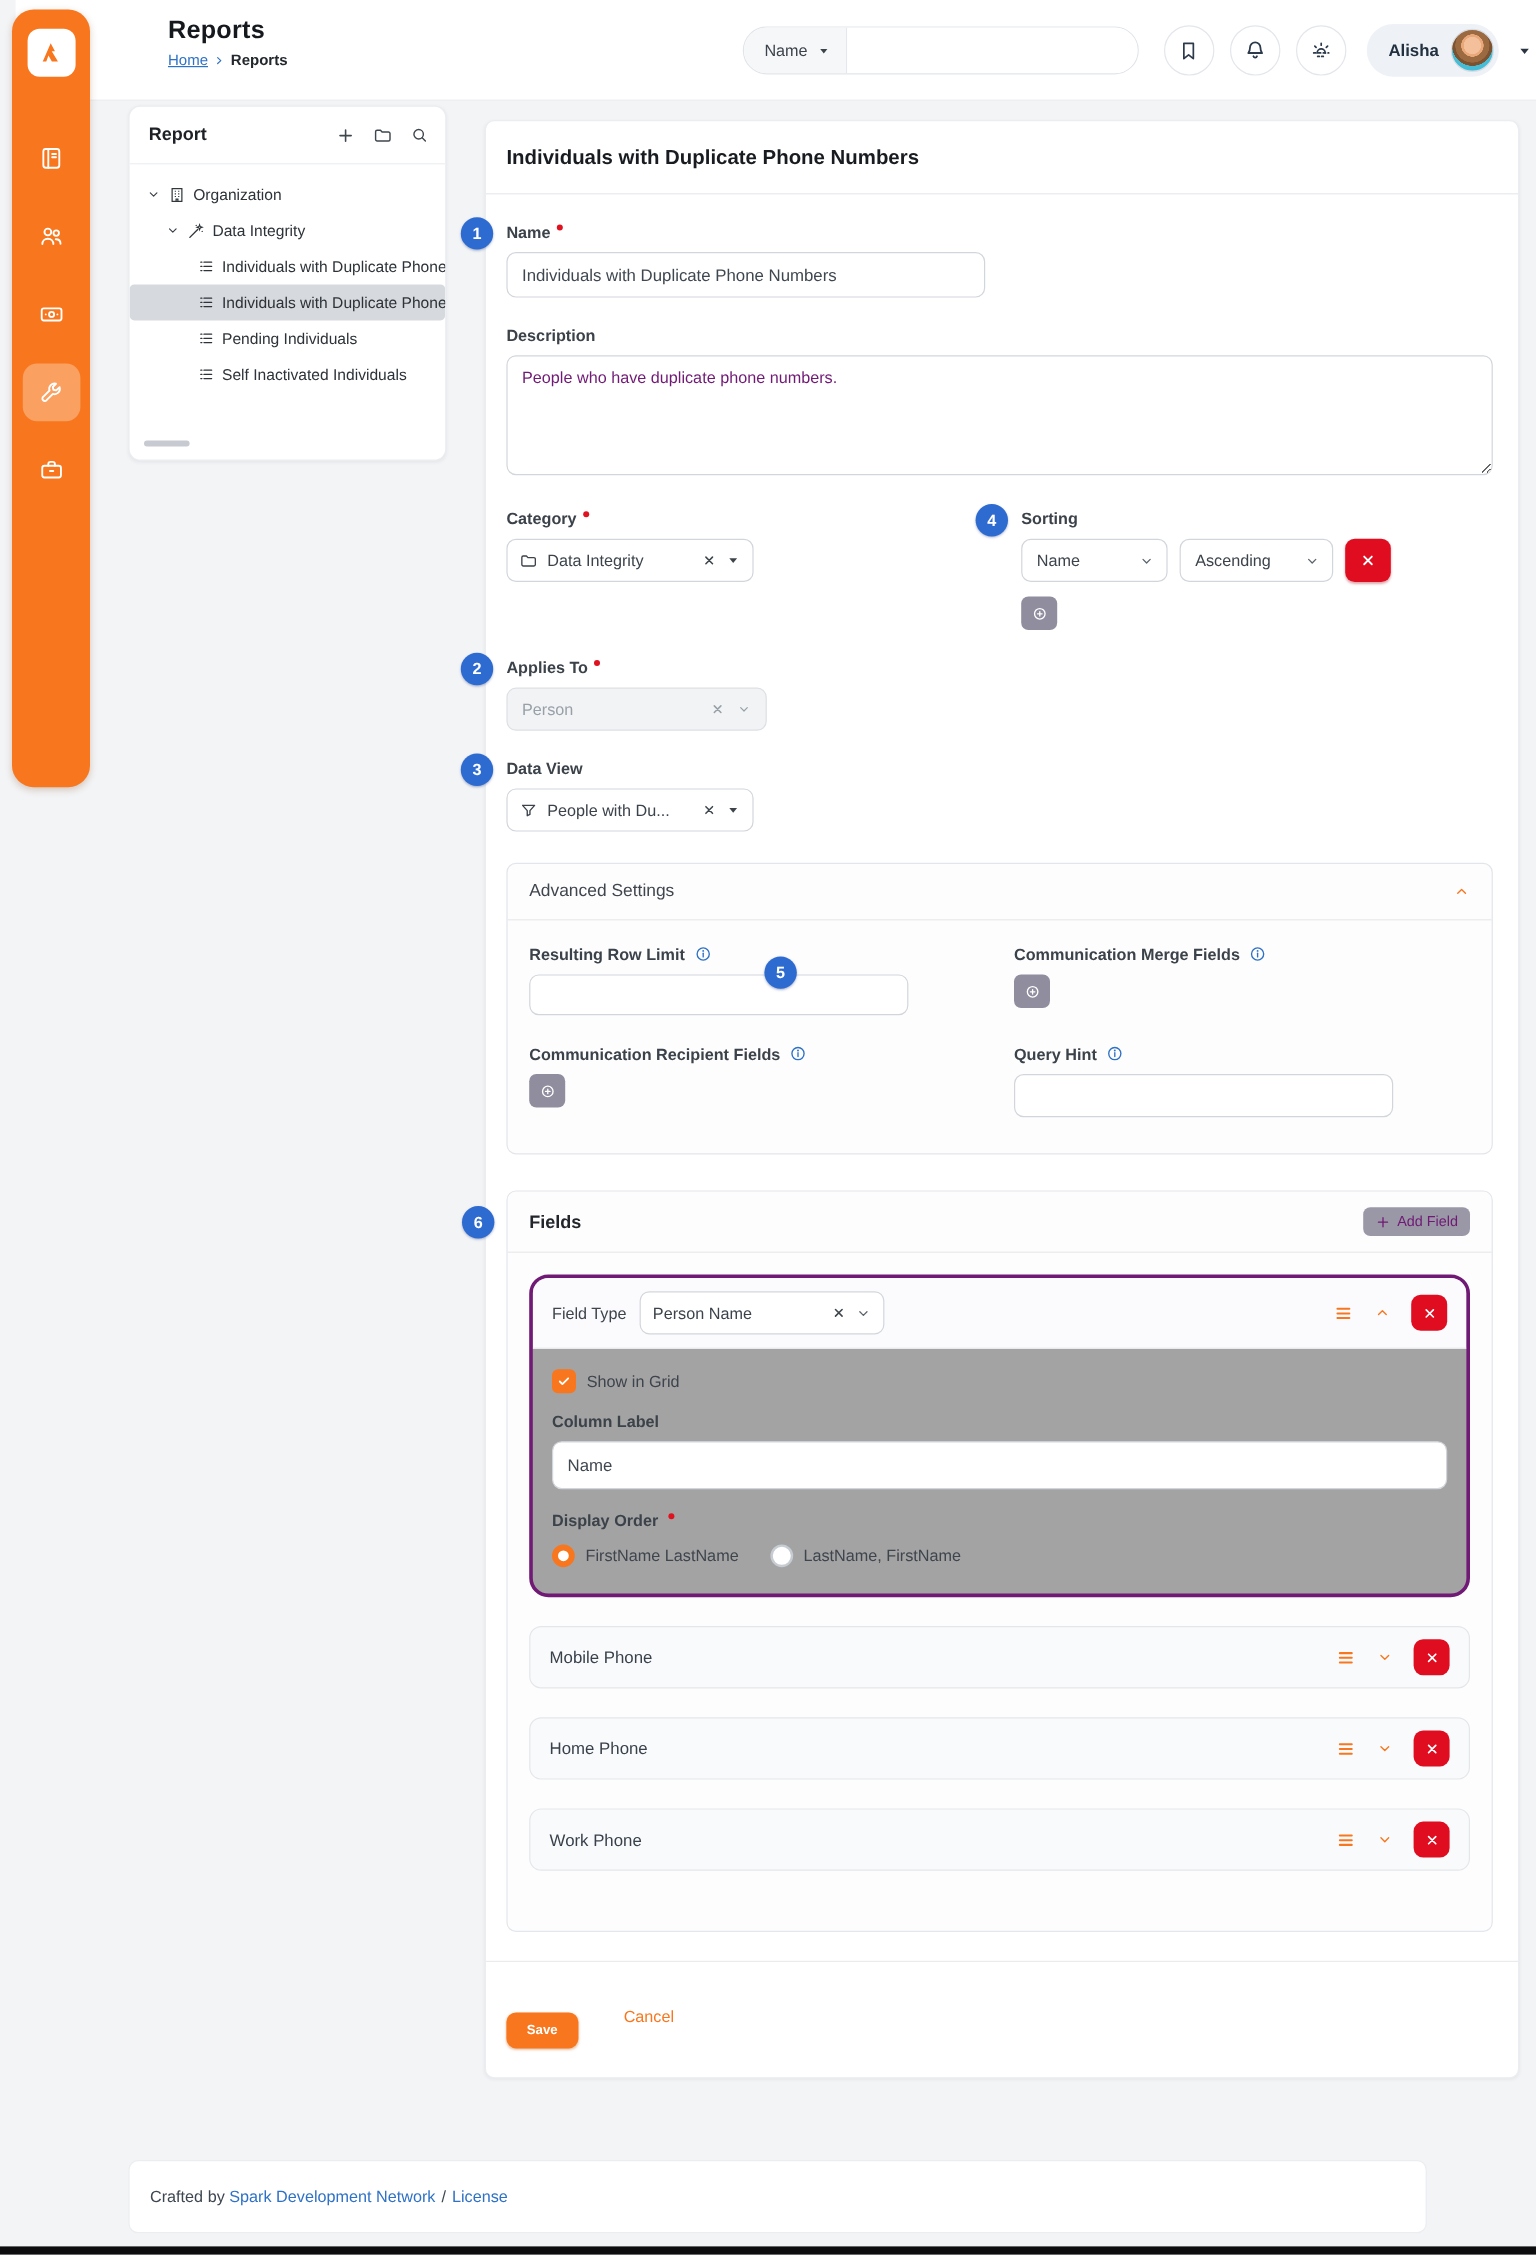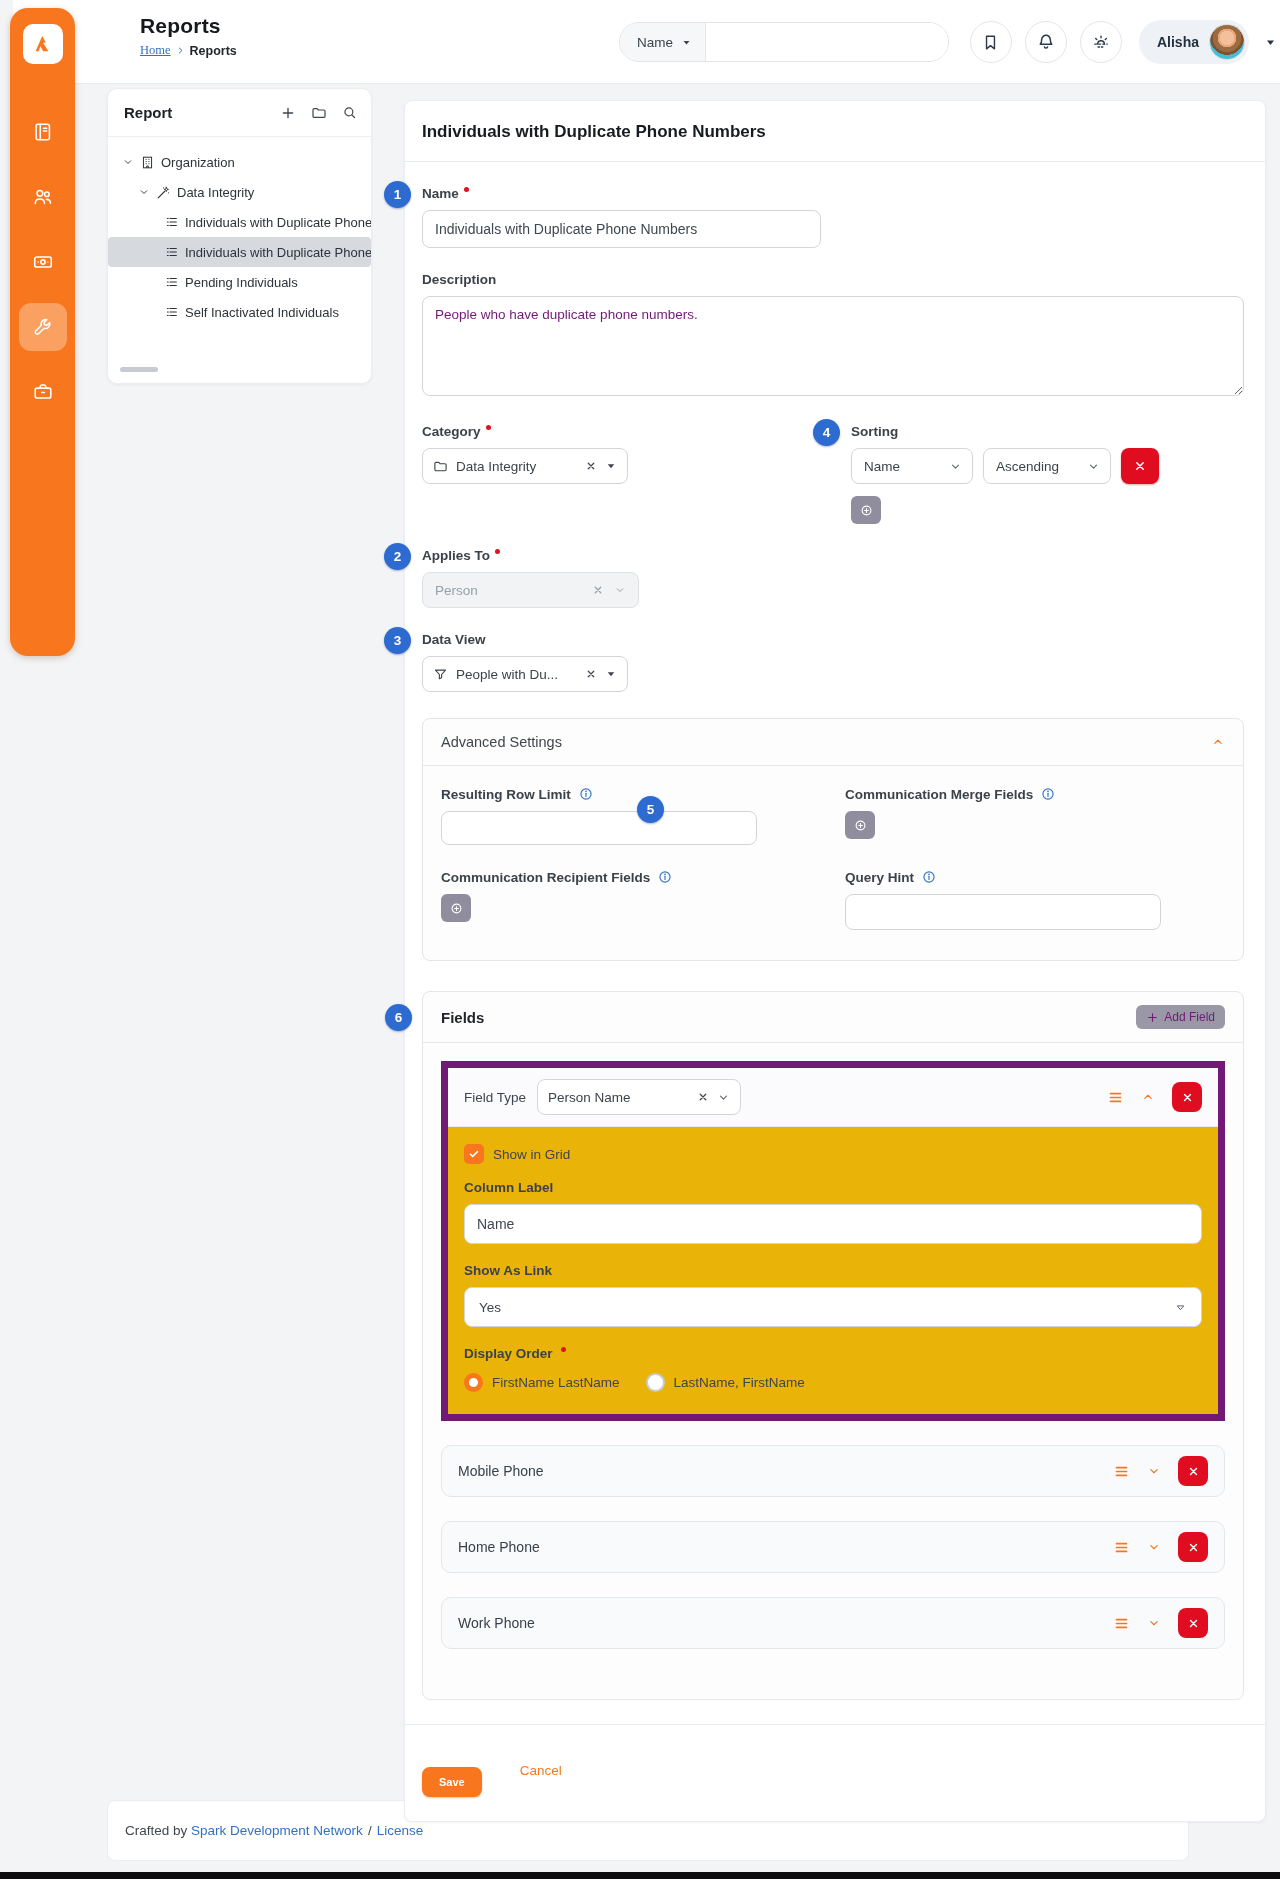--- a/index.html
+++ b/index.html
@@ -13,21 +13,21 @@
   }
   svg.ic { display:block; flex:none; }
   
   .top-header {
     position:absolute; top:0; left:13px; width:1280px; height:84px;
     background:#ffffff; border-bottom:1px solid #e9ebee; z-index:5;
   }
   .title-block { position:absolute; left:127px; top:14px; }
   .page-title { font-size:21px; font-weight:700; color:#15191d; letter-spacing:.2px; }
   .breadcrumb { margin-top:5px; display:flex; align-items:center; gap:5px; font-size:12.5px; }
-  .breadcrumb .home { color:#2f72c5;font-family:Liberation Serif, serif; }
+  .breadcrumb .home { color:#2f72c5; }
   .breadcrumb .crumb-sep { color:#2f72c5; display:flex; }
   .breadcrumb .current { color:#23282d; font-weight:600; }
   .header-right {
     position:absolute; right:16px; top:20px; height:44px;
     display:flex; align-items:center; gap:13px;
   }
   .search-pill {
     width:330px; height:40px; border:1px solid #e1e5ea; border-radius:20px;
     display:flex; align-items:stretch; overflow:hidden; background:#fff; margin-right:8px;
   }
@@ -156,21 +156,21 @@
   .mk-6 { left:-38px; top:12px; }
   
   .fields-panel { margin-top:30px; border:1px solid #e3e6ea; border-radius:8px; background:#fdfdfe; position:relative; }
   .fields-head { display:flex; align-items:center; justify-content:space-between; padding:13px 18px; border-bottom:1px solid #e7e9ec; }
   .fields-title { font-size:15px; font-weight:700; color:#22262b; }
   .btn-add-field {
     background:#9A98A6; color:#701a75; border:none; border-radius:6px; font-size:12px;
     display:flex; align-items:center; gap:5px; padding:5px 10px; cursor:pointer; font-family:"Liberation Sans",sans-serif;
   }
   .fields-body { padding:18px 18px 50px 18px; }
-  .field-card { border:7px solid #701a75; border-radius:0; background:#eab308; overflow:hidden; margin-bottom:24px; }
+  .field-card { border:3px solid #701a75; border-radius:16px; background:#a3a3a3; overflow:hidden; margin-bottom:24px; }
   .field-card-head {
     display:flex; align-items:center; padding:11px 16px; background:#fbfbfd; border-bottom:1px solid #e8eaed;
   }
   .ft-label { font-size:13.5px; color:#3e454d; margin-right:11px; }
   .ft-picker { width:204px; }
   .row-tools { margin-left:auto; display:flex; align-items:center; gap:17px; }
   .tool-orange { color:#F8771E; cursor:pointer; }
   .btn-danger-sm {
     width:30px; height:30px; border:none; border-radius:8px; background:#E00D21; color:#fff;
     display:flex; align-items:center; justify-content:center; cursor:pointer;
@@ -677,31 +677,20 @@
               <span class="cb-label">Show in Grid</span>
             </div>
             <div style="margin-top:16px">
               <div class="fld-label">
                   <span>Column Label</span>
                 </div>
               <input class="txt-input wide-input" value="Name" style="">
             </div>
             <div style="margin-top:19px">
               <div class="fld-label">
-                  <span>Show As Link</span>
-                </div>
-              <div class="wide-select">
-                <span>Yes</span>
-                <svg class="ic" width="13" height="13" viewBox="0 0 24 24" style="color:#5a6068">
-                    <use href="#i-caret-hollow"></use>
-                  </svg>
-              </div>
-            </div>
-            <div style="margin-top:19px">
-              <div class="fld-label">
                 <span>Display Order</span>
                   <span class="req-dot" style="margin-left:8px"></span>
               </div>
               <div class="radio-row">
                 <div class="radio-item">
                   <span class="radio on"></span>
                   <span>FirstName LastName</span>
                 </div>
                 <div class="radio-item">
                   <span class="radio off"></span>

